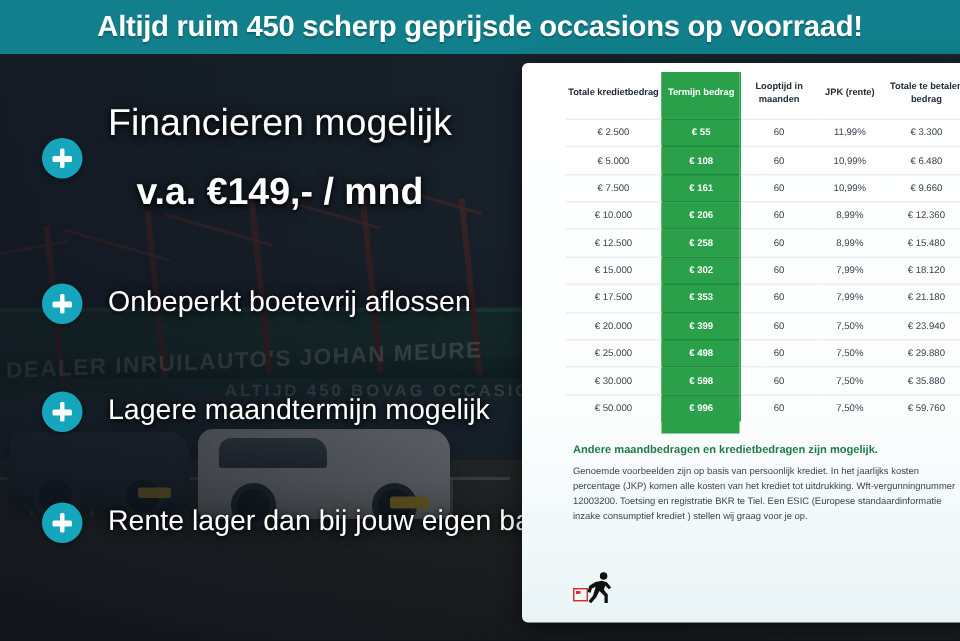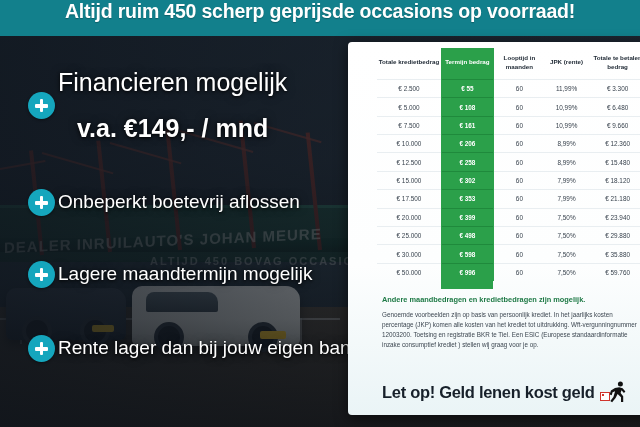--- a/index.html
+++ b/index.html
@@ -136,20 +136,21 @@
   }
 
   
   #topbar {
     position: absolute;
     left: 0; top: 0;
     width: 640px;
     height: 36px;
     background: #12808c;
     display: flex;
+    align-items: center;
     justify-content: center;
   }
   #topbar .headline {
     color: #ffffff;
     font-size: 19.5px;
     font-weight: bold;
     letter-spacing: -0.2px;
     text-shadow: 0 1px 1px rgba(0,0,0,.25);
     white-space: nowrap;
   }
@@ -158,21 +159,21 @@
   #left-col {
     position: absolute;
     left: 0; top: 36px;
     width: 348px;
     height: 391px;
   }
   .bullet {
     position: absolute;
     display: flex;
     align-items: center;
-    gap: 3px;
+    gap: 17px;
   }
   .plus-icon {
     flex: none;
     width: 27px; height: 27px;
     border-radius: 50%;
     background: #15a6bd;
     position: relative;
     box-shadow: 0 1px 3px rgba(0,0,0,.45);
   }
   .plus-icon::before,
@@ -517,21 +518,20 @@
           </tbody>
       </table>
     </div>
 
     <div class="disclaimer">
       <h4>Andere maandbedragen en kredietbedragen zijn mogelijk.</h4>
       <p>Genoemde voorbeelden zijn op basis van persoonlijk krediet. In het jaarlijks kosten percentage (JKP) komen alle kosten van het krediet tot uitdrukking. Wft-vergunningnummer 12003200. Toetsing en registratie BKR te Tiel. Een ESIC (Europese standaardinformatie inzake consumptief krediet ) stellen wij graag voor je op.</p>
     </div>
 
     <div class="warning">
-      <span class="w-text">Let op! Geld lenen kost geld</span>
       <span class="afm-icon">
         <span class="box"></span>
         <svg width="17" height="22" viewBox="0 0 17 22" aria-hidden="true">
           <circle cx="11.4" cy="3.0" r="2.5" fill="#111111"></circle>
           <path d="M10.2 6.2 L13.6 7.2 L16.4 10.6 L14.9 11.9 L12.5 9.3 L11.6 12.1 L14.2 15.3 L14.2 21.0 L12.0 21.0 L12.0 16.3 L8.6 13.0 L6.6 17.0 L3.1 21.2 L1.3 19.9 L4.4 16.0 L6.1 10.2 L3.6 11.3 L2.7 14.2 L0.7 13.6 L1.9 9.5 L6.0 7.0 Z" fill="#111111"></path>
         </svg>
       </span>
     </div>
 
   </div>

